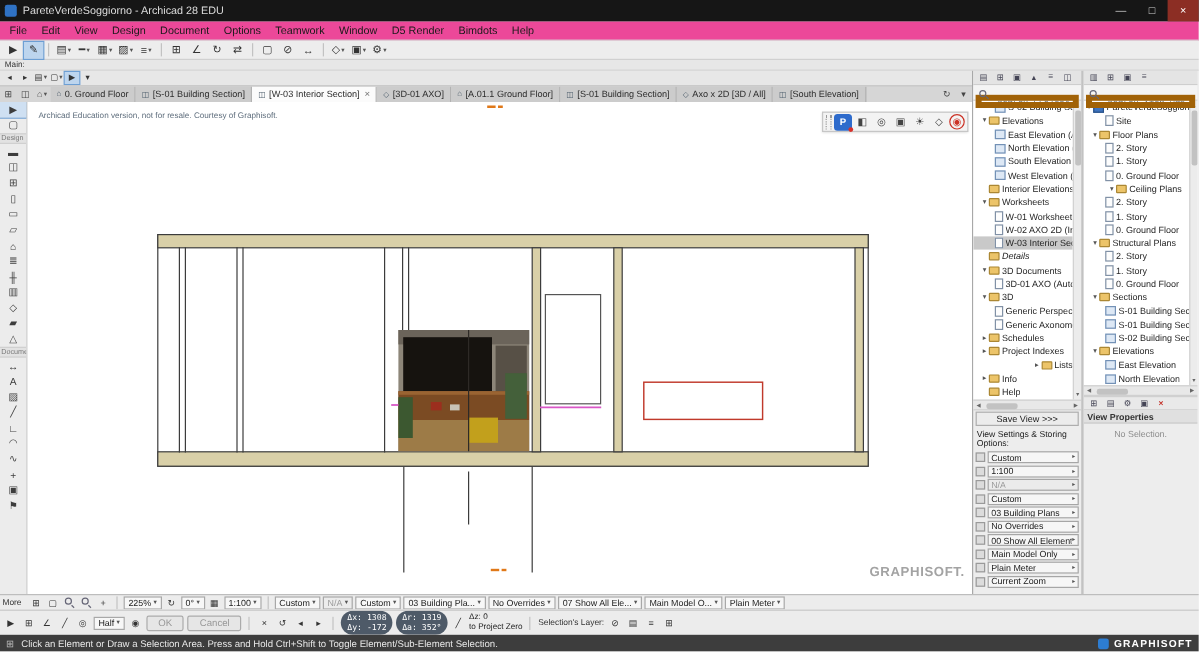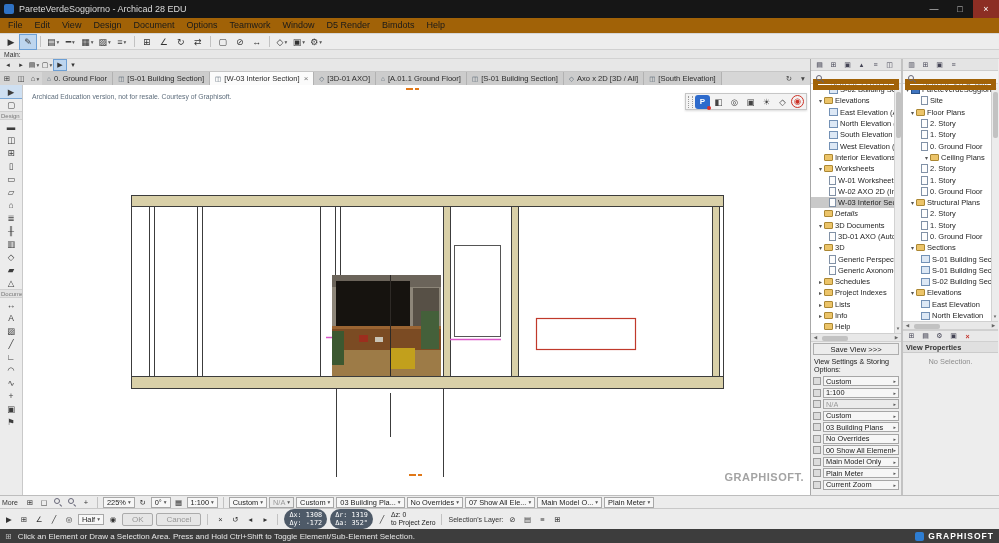--- a/index.html
+++ b/index.html
@@ -6,21 +6,21 @@
   html,body{margin:0;padding:0;width:999px;height:543px;overflow:hidden;
     font-family:"Liberation Sans","DejaVu Sans",sans-serif;user-select:none;cursor:default}
   .app{width:100%;height:100%;display:flex;flex-direction:column;background:#ececec}
 
   .titlebar{height:18px;background:#161616;color:#dcdcdc;display:flex;align-items:center;font-size:9px;flex:none}
   .appico{width:10px;height:10px;background:#2f72c4;border-radius:2px;margin:0 5px 0 4px;flex:none}
   .ttl{flex:1;white-space:nowrap;overflow:hidden}
   .wbtn{width:26px;height:18px;display:flex;align-items:center;justify-content:center;font-size:9px;color:#cfcfcf;flex:none}
   .wbtn.close{background:#8c2e24;color:#fff}
 
-  .menubar{height:16px;background:#a16207;border-bottom:1px solid #d6d6d6;display:flex;align-items:flex-end;font-size:9px;color:#1a1a1a;padding-left:2px;flex:none}
+  .menubar{height:16px;background:#ec4899;border-bottom:1px solid #d6d6d6;display:flex;align-items:flex-end;font-size:9px;color:#1a1a1a;padding-left:2px;flex:none}
   .menu-item{padding:0 6px;line-height:15px;white-space:nowrap}
 
   .toolbar1{height:16px;background:#ededed;border-bottom:1px solid #d0d0d0;display:flex;align-items:center;padding:0 3px;gap:1px;flex:none}
   .tbtn{height:14px;min-width:16px;padding:0 2px;display:flex;align-items:center;justify-content:center;gap:1px;color:#333;font-size:9px;flex:none}
   .caret{font-size:5.5px;color:#555}
   .vsep{width:1px;height:11px;background:#c2c2c2;margin:0 3px;flex:none}
 
   .mainlabel{height:9px;background:#e7e7e7;border-bottom:1px solid #d2d2d2;font-size:6.8px;color:#333;padding-left:4px;line-height:9px;flex:none}
 
   .workspace{height:436px;display:flex;flex:none}
@@ -523,21 +523,21 @@
               <div class="trow" style="padding-left: 6px;">
                 <span class="arr">▸</span>
                 <span class="tico ico-folder"></span>
                 <span class="tlabel">Schedules</span>
               </div>
               <div class="trow" style="padding-left: 6px;">
                 <span class="arr">▸</span>
                 <span class="tico ico-folder"></span>
                 <span class="tlabel">Project Indexes</span>
               </div>
-              <div class="trow" style="padding-left: 6px;">
+              <div class="trow" style="padding-left: 6px; justify-content: flex-end;">
                 <span class="arr">▸</span>
                 <span class="tico ico-folder"></span>
                 <span class="tlabel">Lists</span>
               </div>
               <div class="trow" style="padding-left: 6px;">
                 <span class="arr">▸</span>
                 <span class="tico ico-folder"></span>
                 <span class="tlabel">Info</span>
               </div>
               <div class="trow" style="padding-left: 6px;">

